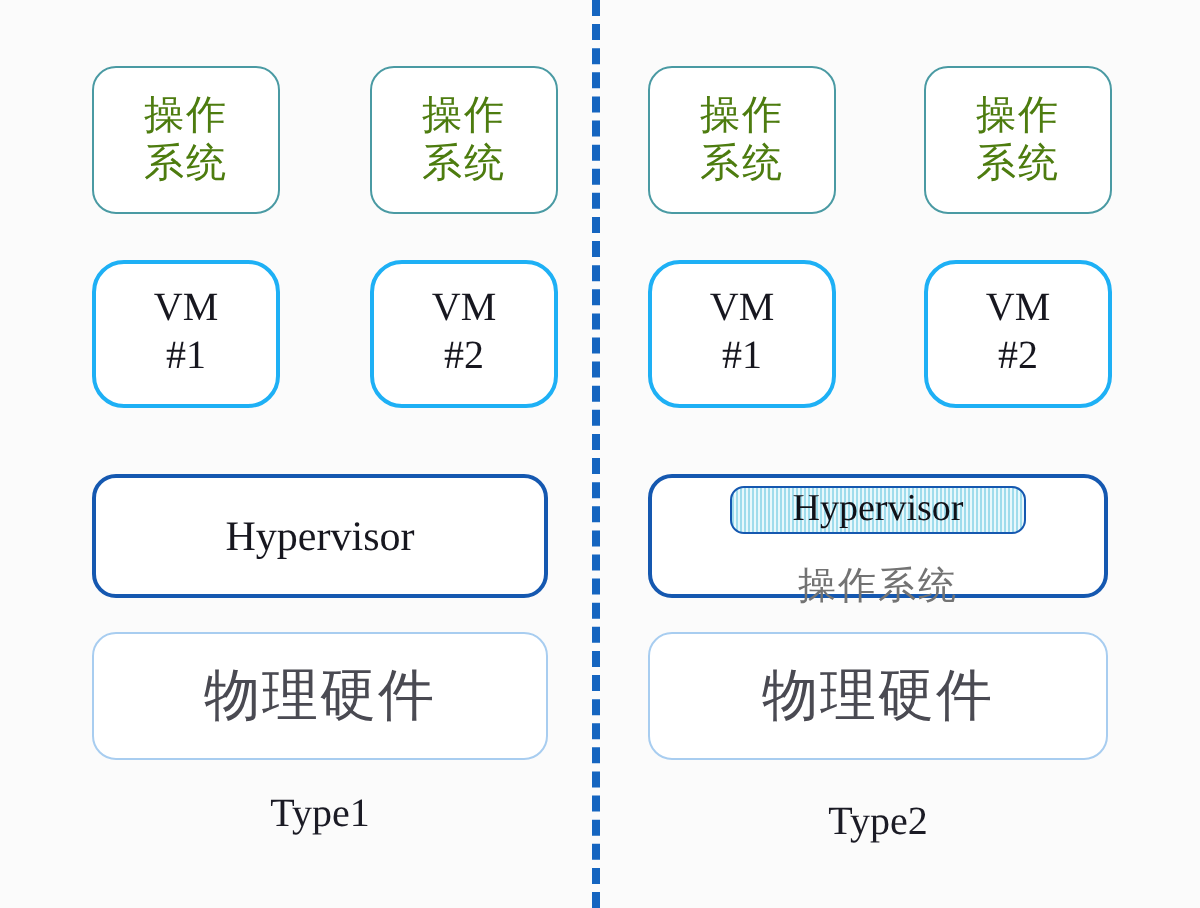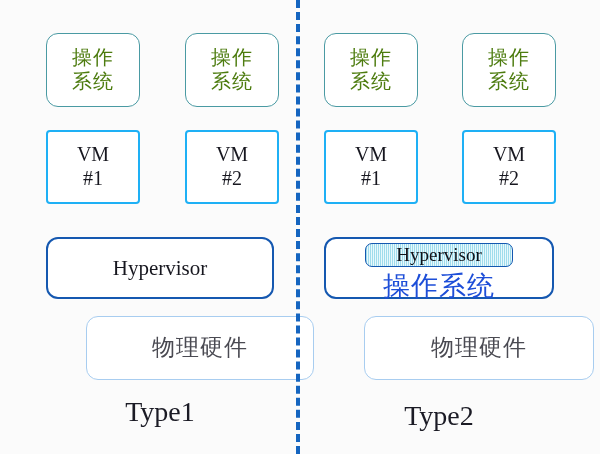--- a/index.html
+++ b/index.html
@@ -39,21 +39,21 @@
     font-size: 20px;
     font-family: "DejaVu Sans", "Liberation Sans", sans-serif;
   }
   .os-box .ln { display: block; letter-spacing: 1px; }
 
   
   .vm-box {
     width: 94px;
     height: 74px;
     border: 2px solid #1eb0f5;
-    border-radius: 4px;
+    border-radius: 16px;
     color: #17171f;
     font-size: 20px;
   }
   .vm-box .ln { display: block; }
 
   
   .hyp-box {
     border: 2.2px solid #1558b0;
     border-radius: 12px;
     color: #17171f;
@@ -64,24 +64,24 @@
   .hostos-box {
     border: 2.2px solid #1558b0;
     border-radius: 12px;
     color: #2b2b2b;
     font-size: 21px;
     justify-content: flex-start;
     padding-top: 4px;
   }
   .hostos-box .os-label {
     font-family: "DejaVu Sans", "Liberation Sans", sans-serif;
-    font-size: 27px;
+    font-size: 19px;
     letter-spacing: 1px;
-    margin-top: 3px;
-    color: #1d4ed8;
+    margin-top: 15px;
+    color: #737373;
   }
 
   
   .hyp-chip {
     box-sizing: border-box;
     width: 148px;
     height: 26px;
     border: 1.6px solid #1558b0;
     border-radius: 7px;
     display: flex;
@@ -94,32 +94,31 @@
         90deg,
         #9fdcec 0px, #9fdcec 1px,
         #e8f8fc 1px, #e8f8fc 2px);
   }
 
   
   .hw-box {
     border: 1.6px solid #a8cdf0;
     border-radius: 12px;
     color: #4a4a52;
-    font-size: 23px;
+    font-size: 28px;
     font-family: "DejaVu Sans", "Liberation Sans", sans-serif;
     letter-spacing: 1px;
-    margin-left: 40px;
   }
 
   
   .caption {
     position: absolute;
     width: 160px;
     text-align: center;
-    font-size: 28px;
+    font-size: 20px;
     color: #1b1b25;
   }
 
   
   .divider {
     position: absolute;
     left: 296px;
     top: 0px;
     width: 0px;
     height: 454px;

